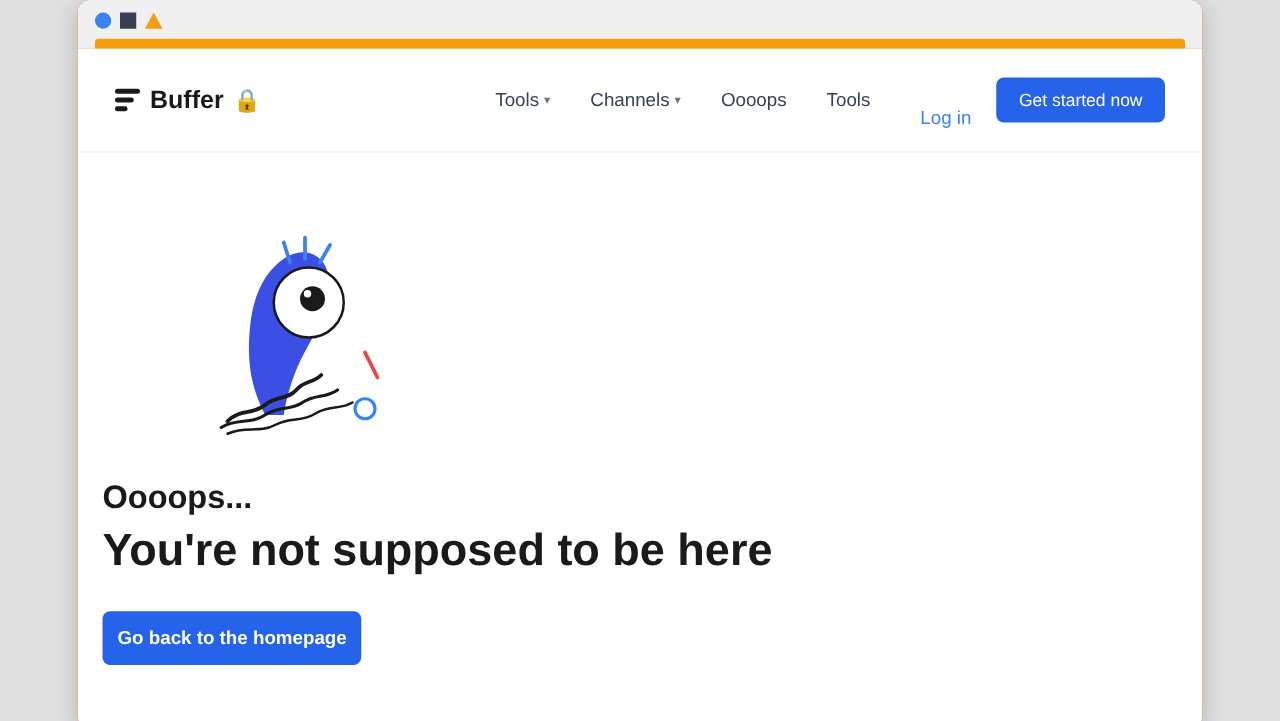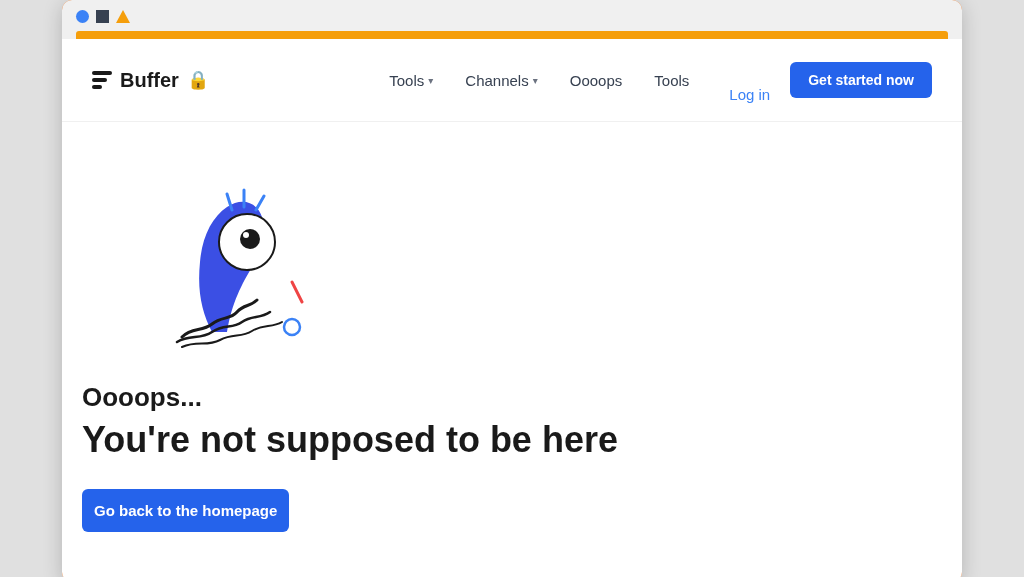--- a/index.html
+++ b/index.html
@@ -122,21 +122,21 @@
       text-decoration: none;
       margin-top: 29px;
     }
     .cta-btn {
       background: #2563eb;
       color: white;
       border: none;
       border-radius: 6px;
       padding: 10px 18px;
       font-size: 14px;
-      font-weight: 700;
+      font-weight: 400;
       cursor: pointer;
     }
     
     .main-content {
       display: flex;
       flex-direction: column;
       align-items: flex-start;
       padding: 30px 20px 50px;
     }
     .illustration {

